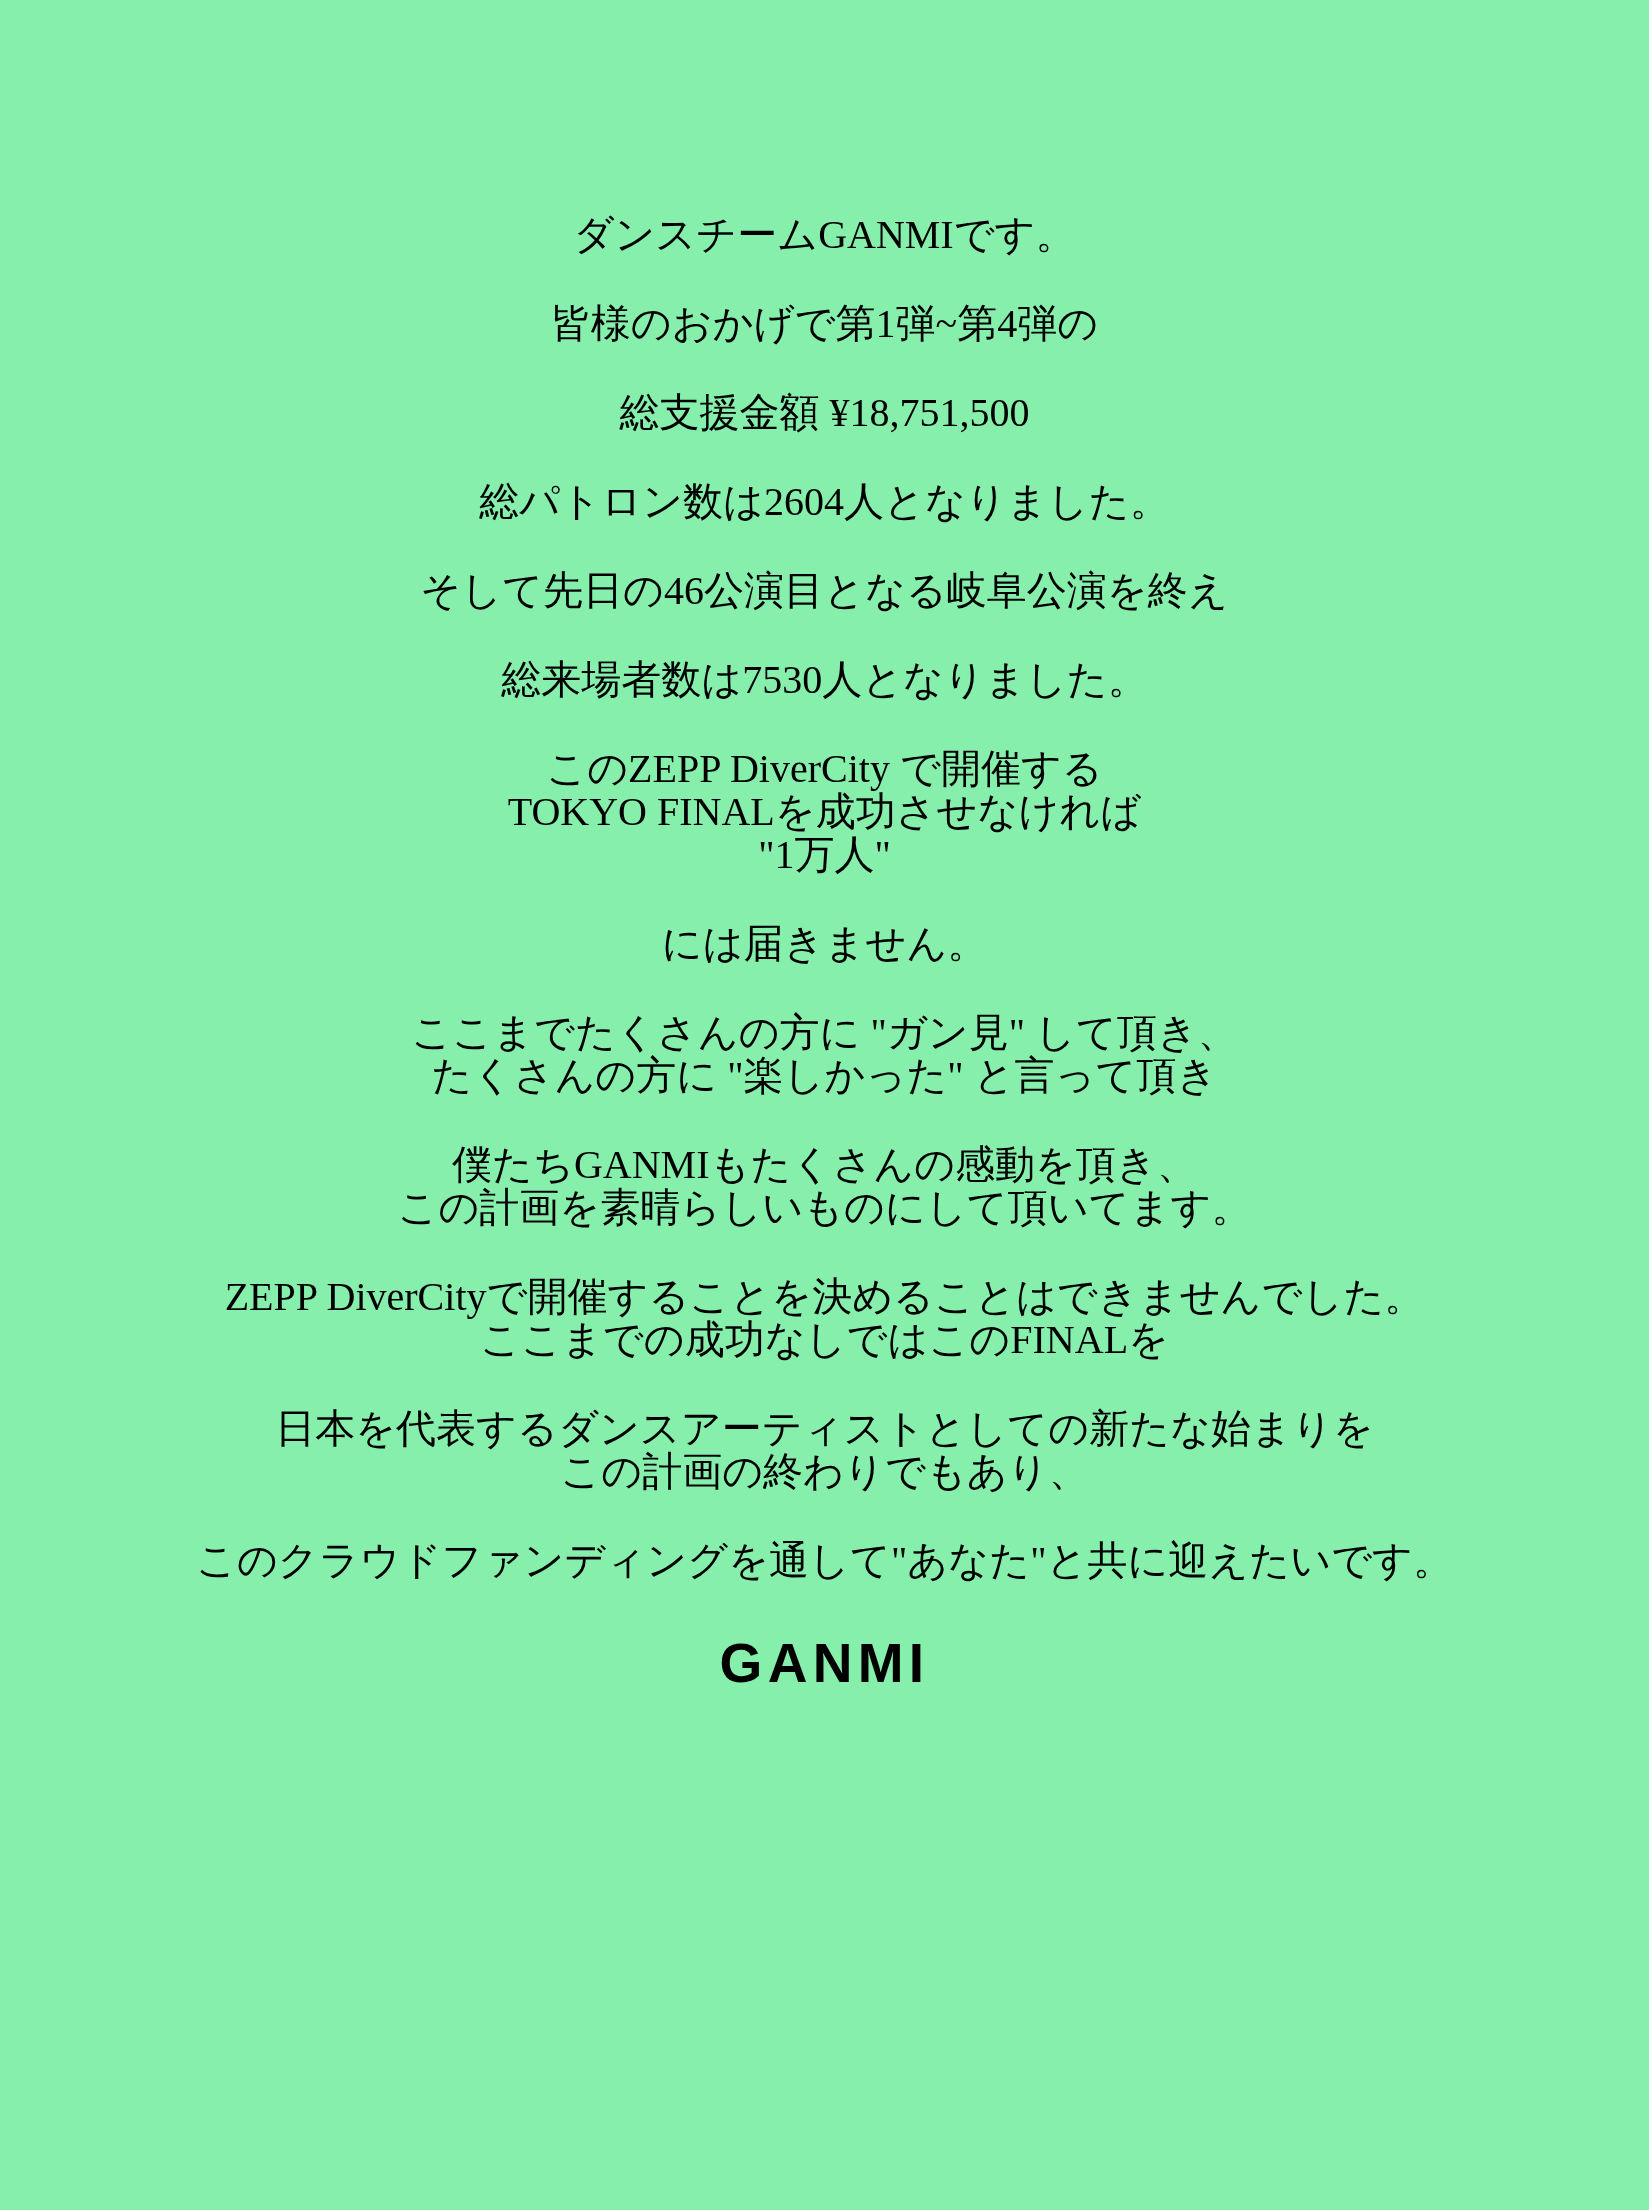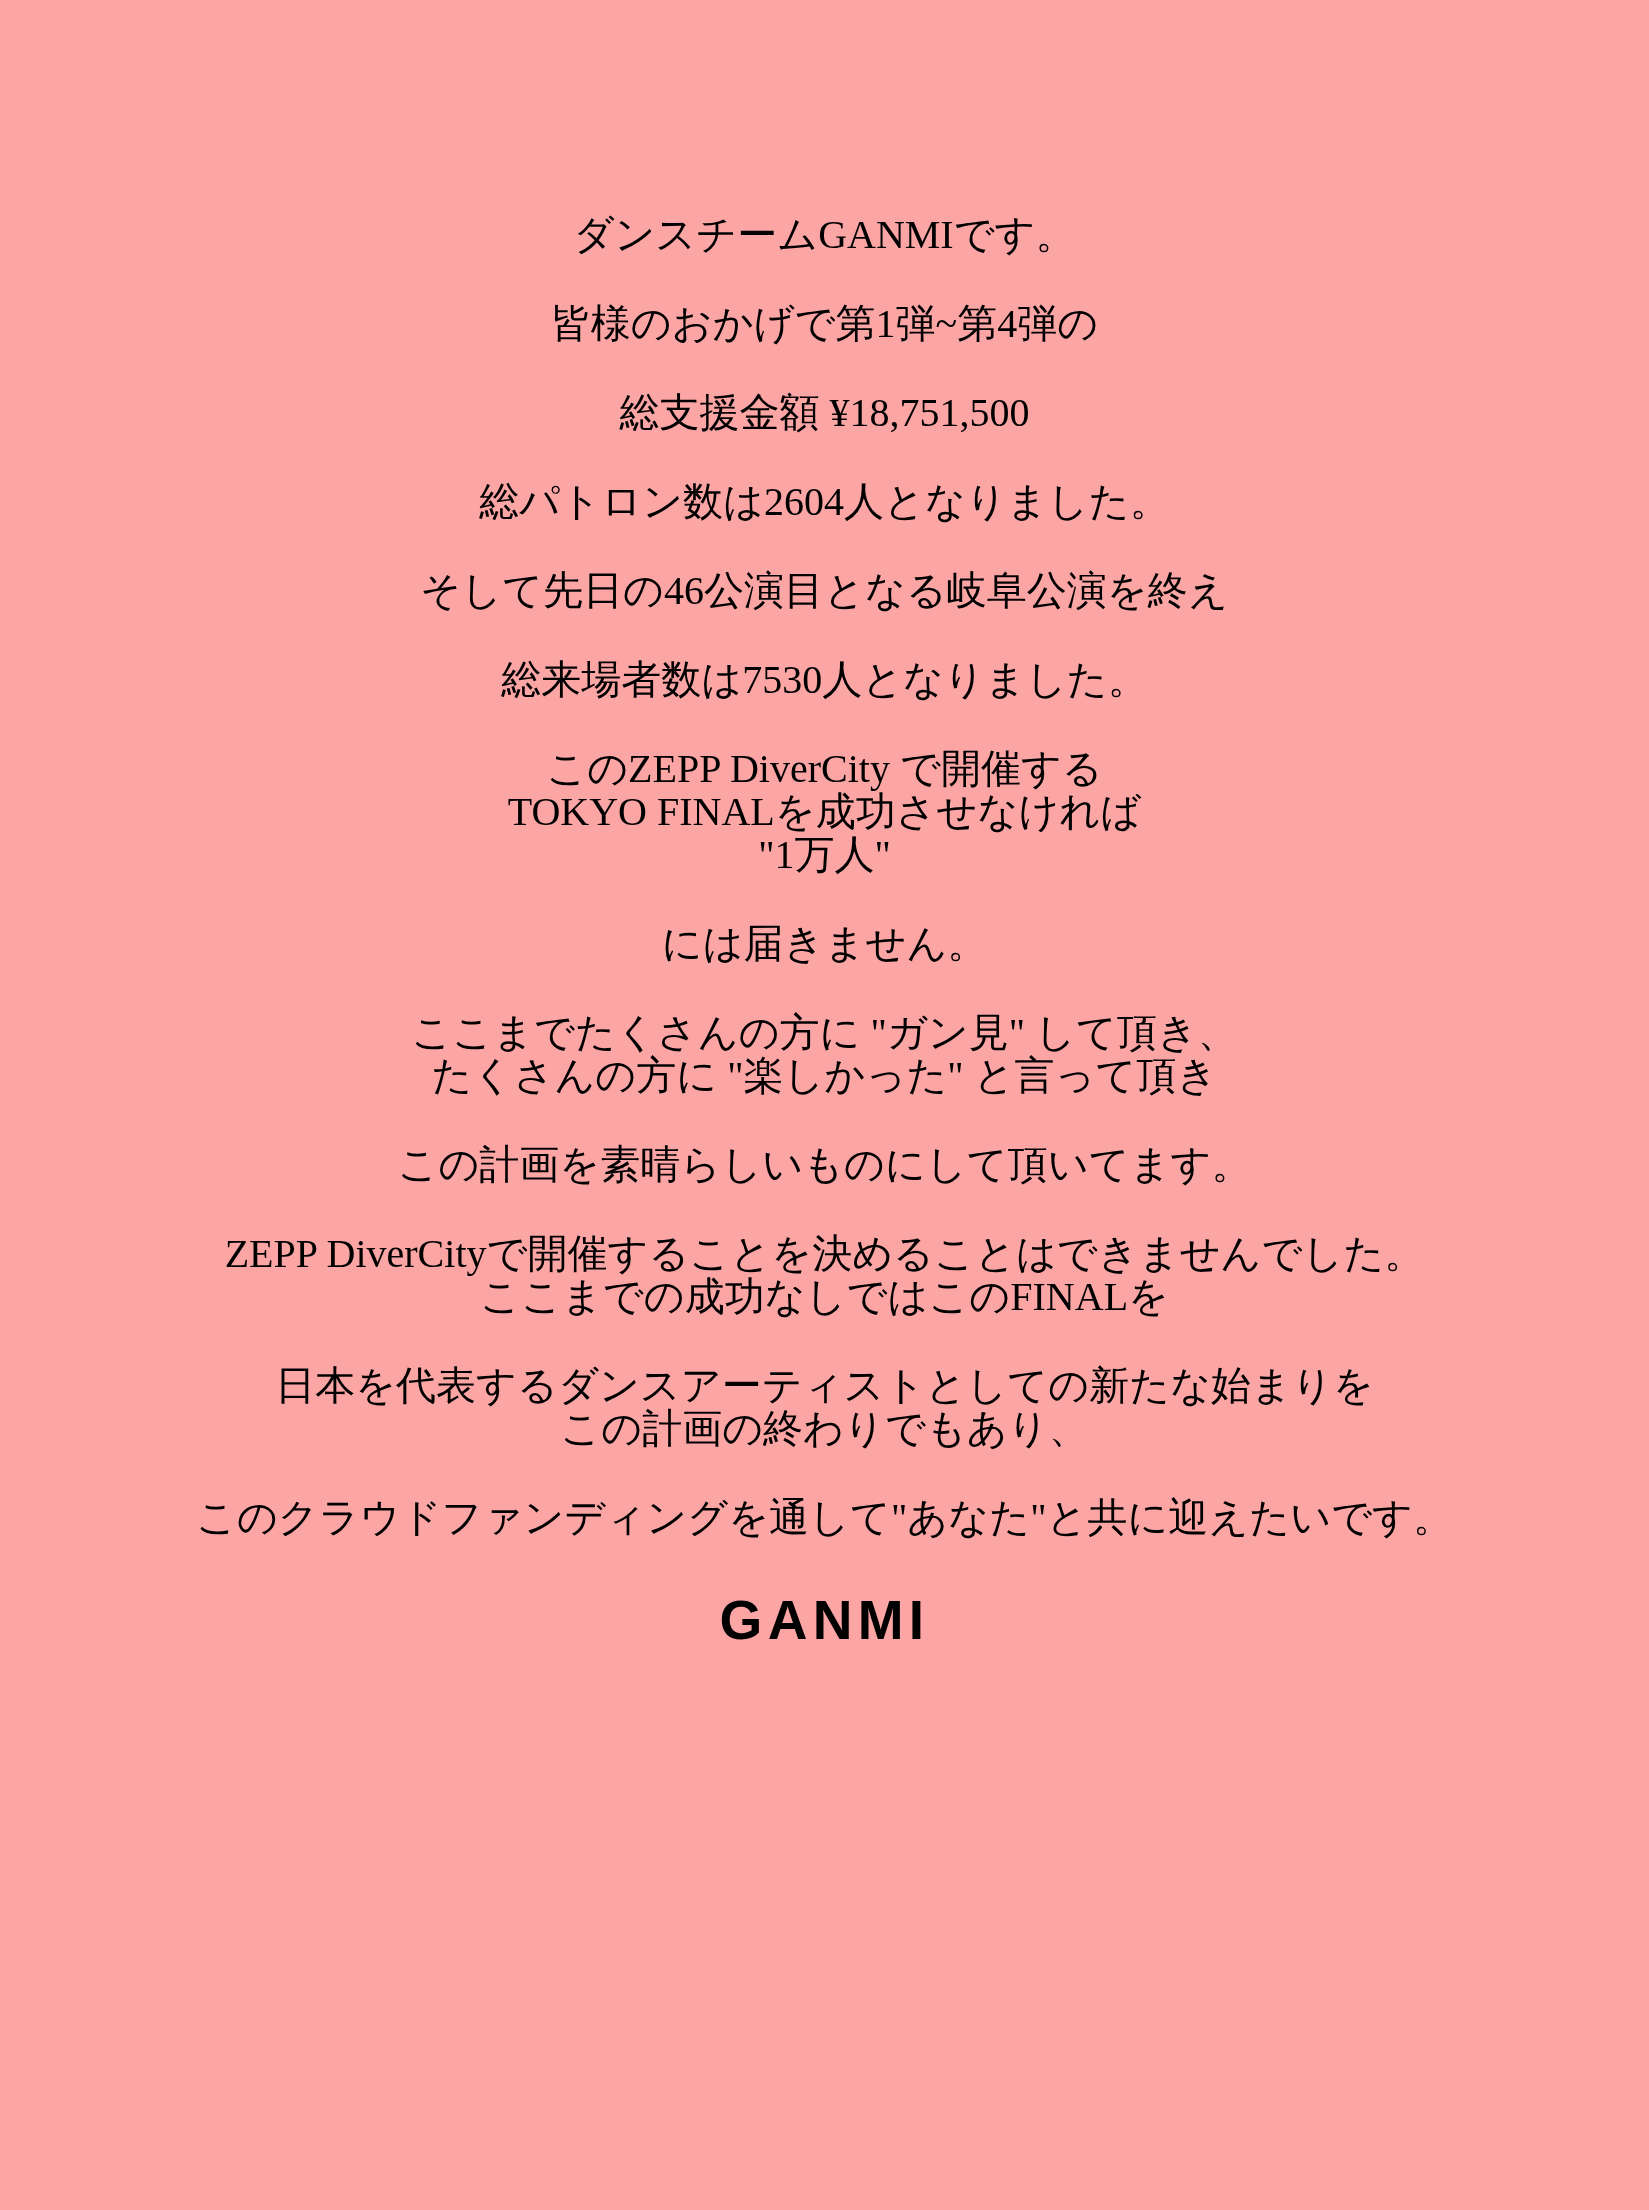--- a/index.html
+++ b/index.html
@@ -5,21 +5,21 @@
   html, body {
     margin: 0;
     padding: 0;
     background: #ffffff;
   }
   .page {
     position: relative;
     width: 1649px;
     height: 2211px;
     margin: 0;
-    background: #fca5a5;
+    background: #86efac;
     color: #000000;
     box-sizing: border-box;
     padding-top: 213px;
     overflow: hidden;
     text-align: center;
     font-family: "Liberation Serif", "DejaVu Serif", serif;
   }
   .para {
     margin: 0 0 46px 0;
     font-size: 40px;
@@ -78,20 +78,21 @@
   <p class="para">
     <span class="line">には届きません。</span>
   </p>
 
   <p class="para">
     <span class="line">ここまでたくさんの方に "ガン見" して頂き、</span>
     <span class="line">たくさんの方に "楽しかった" と言って頂き</span>
   </p>
 
   <p class="para">
+    <span class="line">僕たちGANMIもたくさんの感動を頂き、</span>
     <span class="line">この計画を素晴らしいものにして頂いてます。</span>
   </p>
 
   <p class="para">
     <span class="line">ZEPP DiverCityで開催することを決めることはできませんでした。</span>
     <span class="line">ここまでの成功なしではこのFINALを</span>
   </p>
 
 
   <p class="para">

